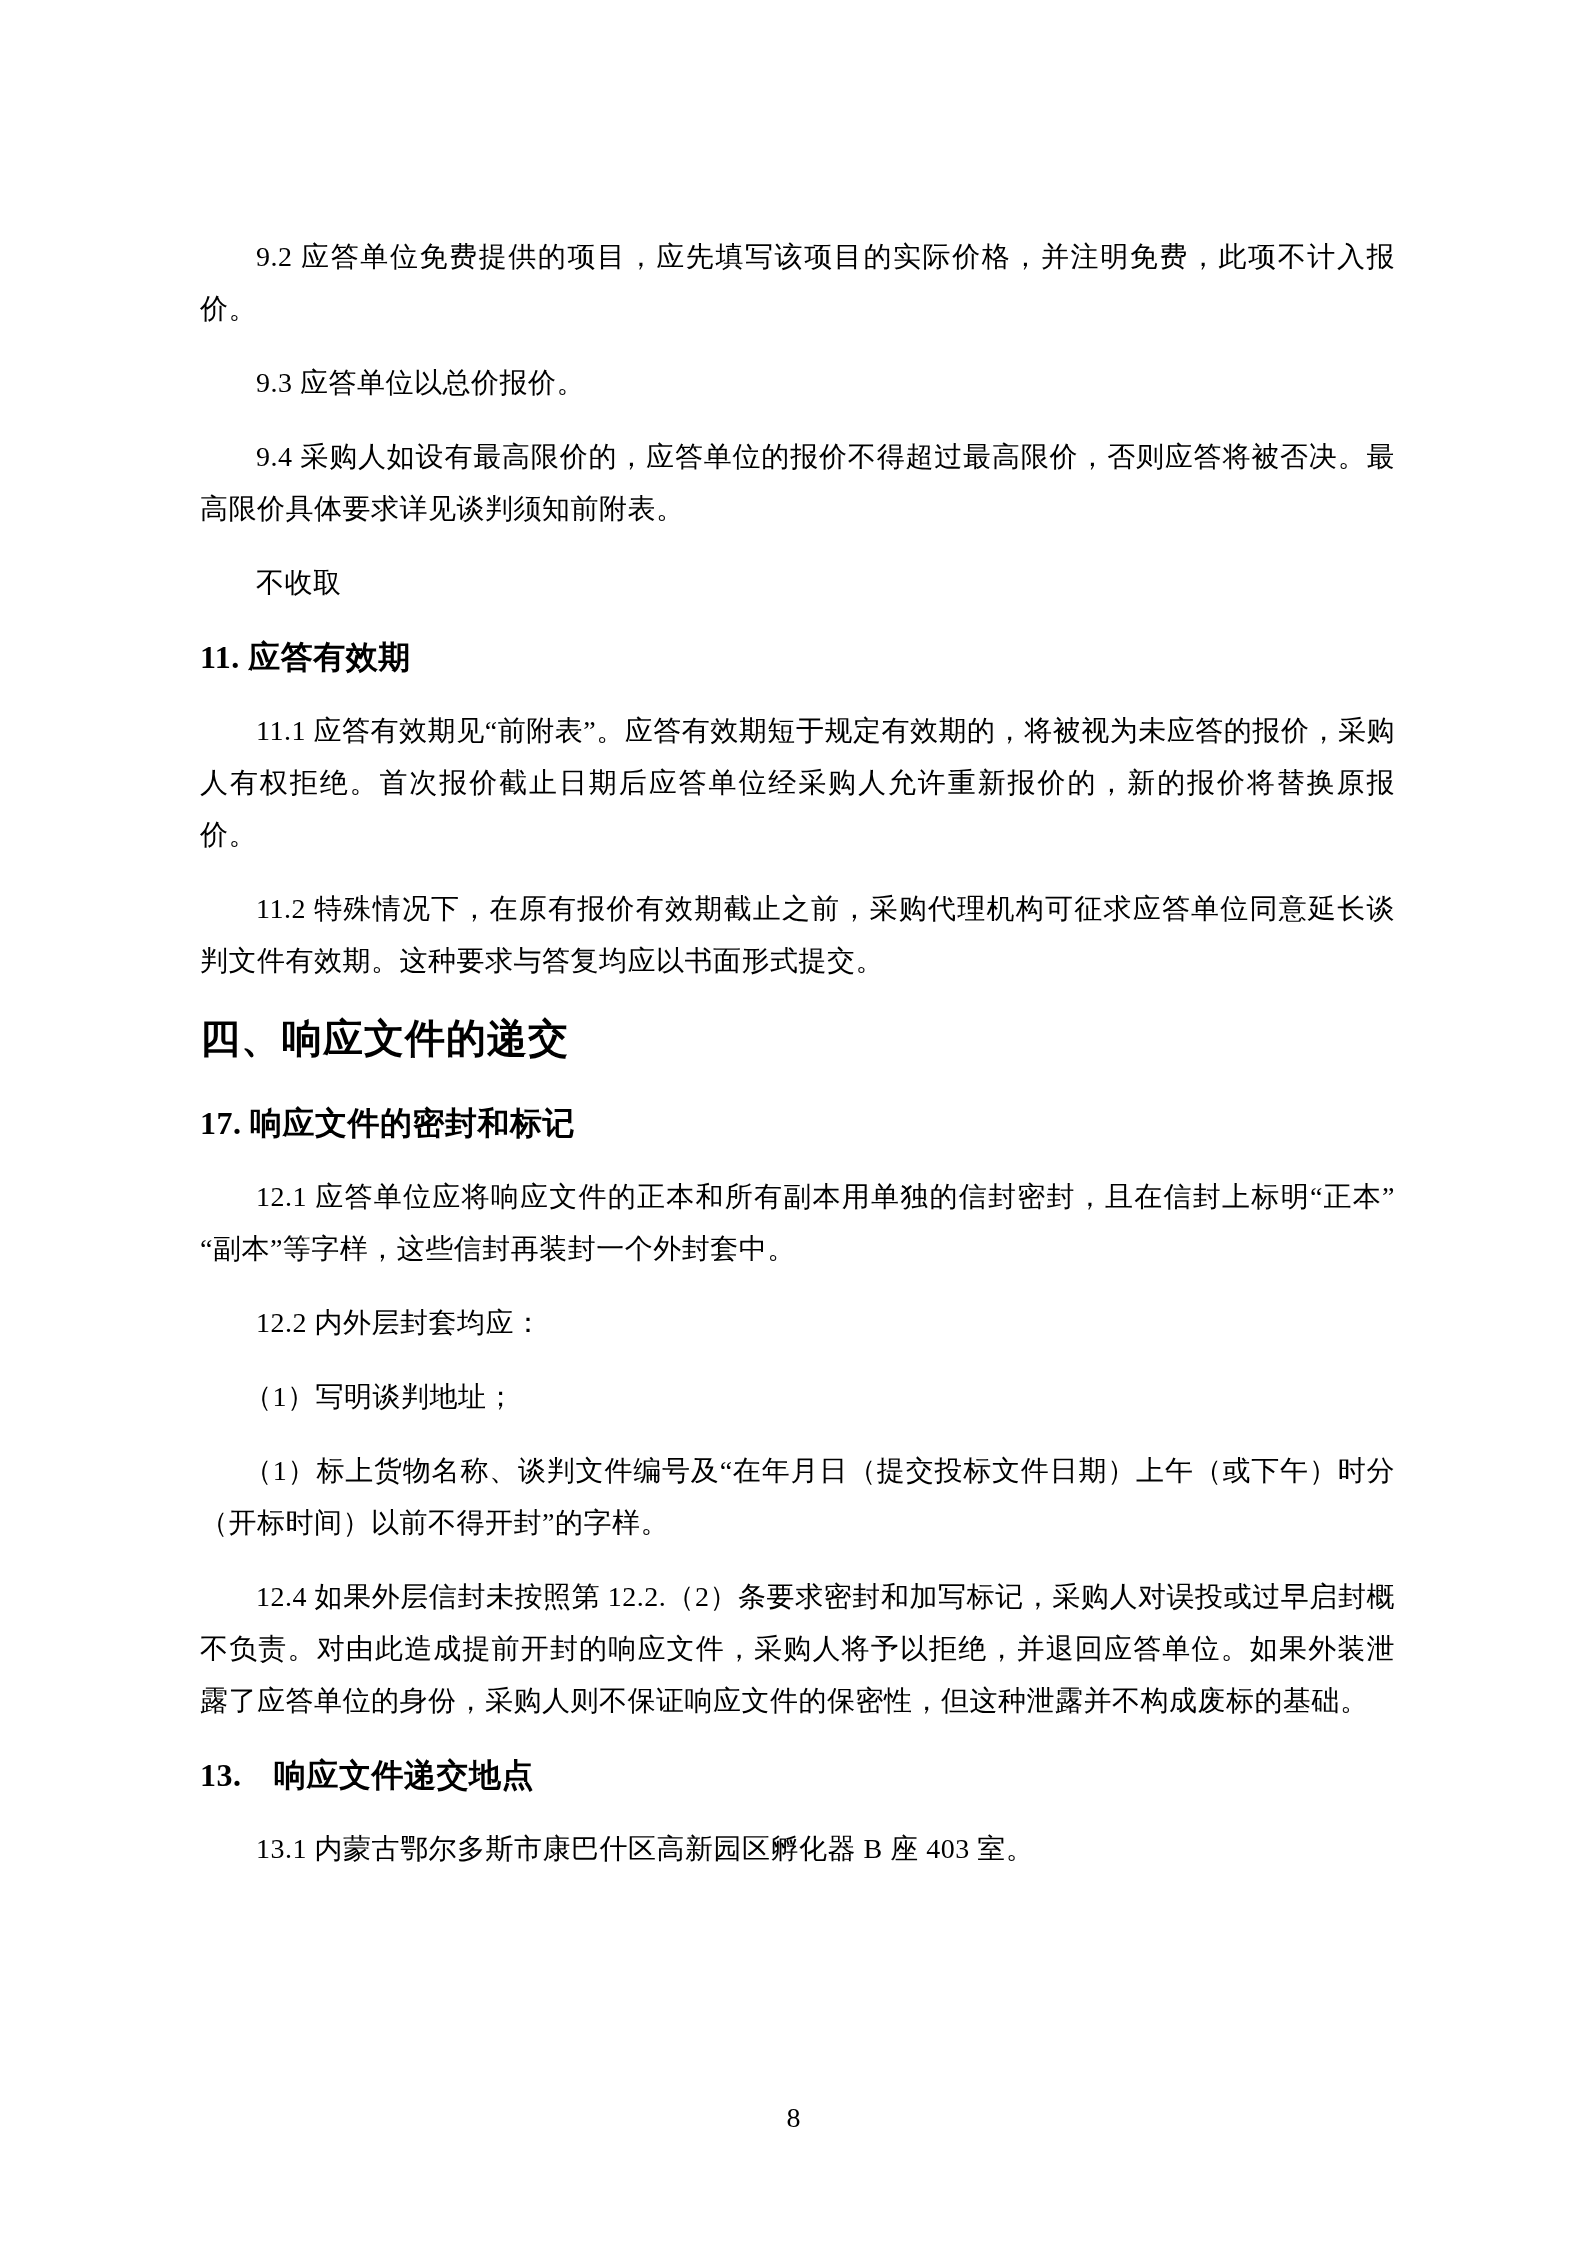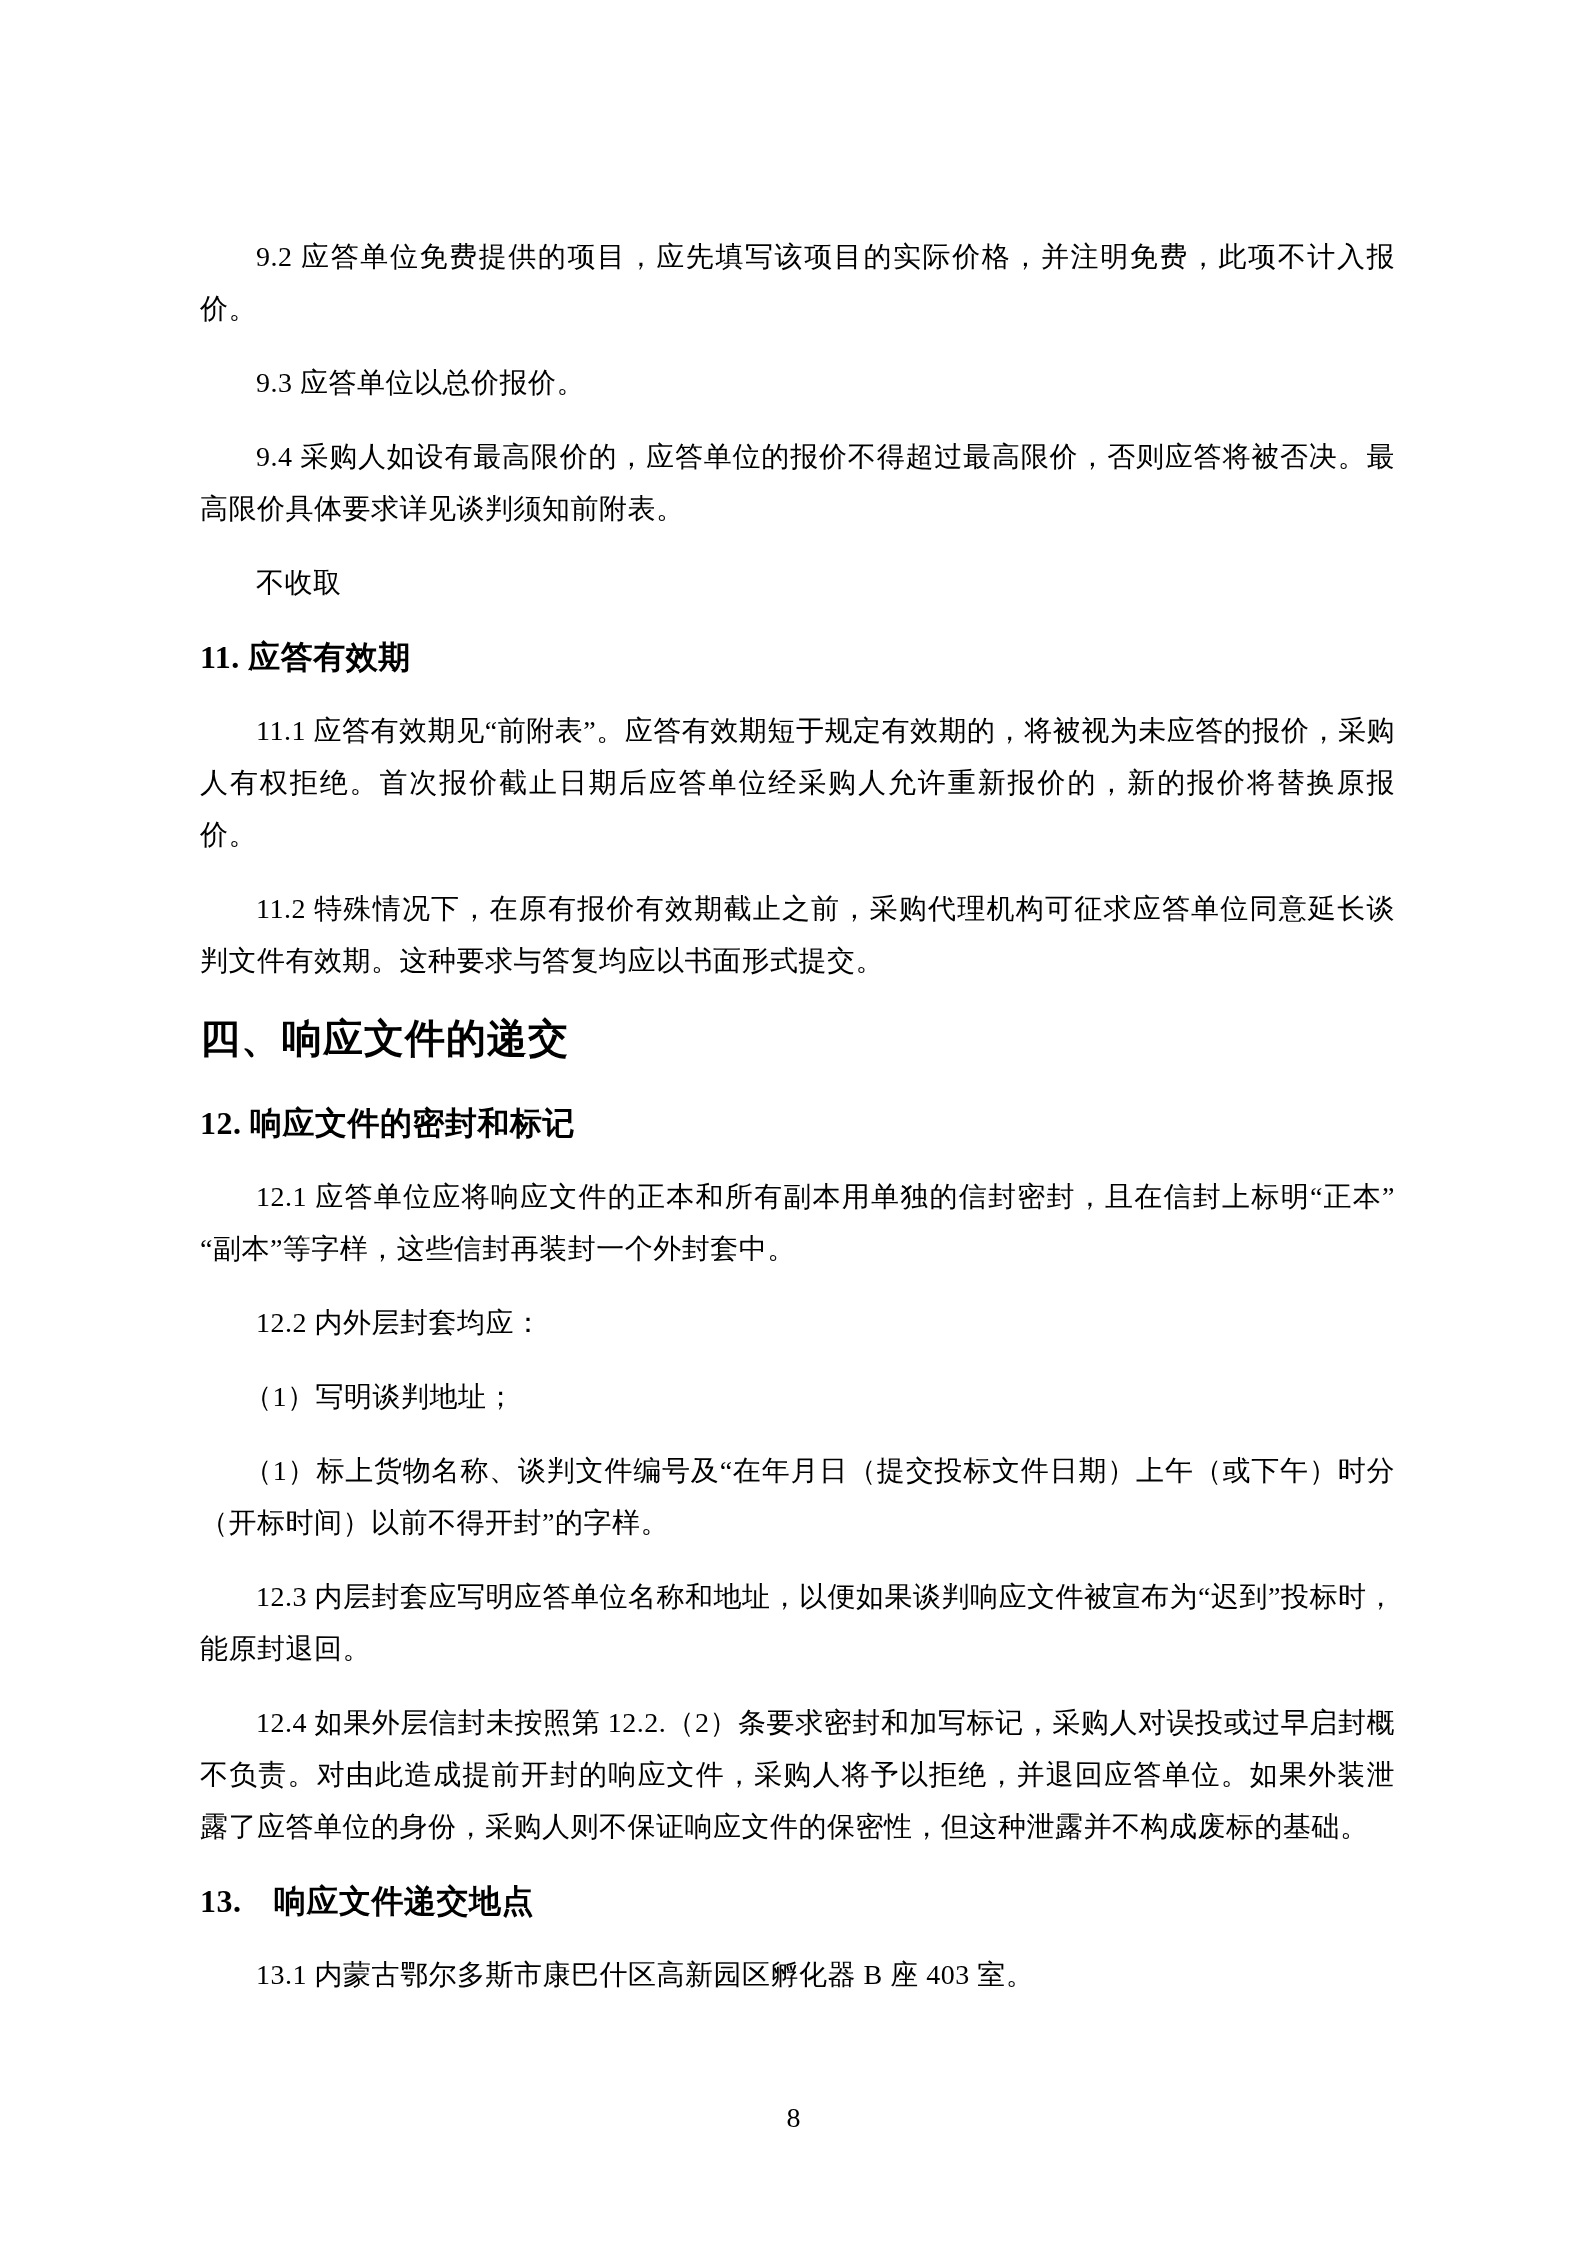--- a/index.html
+++ b/index.html
@@ -72,26 +72,25 @@
     <p class="body-para">9.4 采购人如设有最高限价的，应答单位的报价不得超过最高限价，否则应答将被否决。最高限价具体要求详见谈判须知前附表。</p>
 
     <p class="body-para">不收取</p>
 
     <h3 class="sec-heading">11. 应答有效期</h3>
     <p class="body-para">11.1 应答有效期见“前附表”。应答有效期短于规定有效期的，将被视为未应答的报价，采购人有权拒绝。首次报价截止日期后应答单位经采购人允许重新报价的，新的报价将替换原报价。</p>
     <p class="body-para">11.2 特殊情况下，在原有报价有效期截止之前，采购代理机构可征求应答单位同意延长谈判文件有效期。这种要求与答复均应以书面形式提交。</p>
 
     <h2 class="chapter-heading">四、响应文件的递交</h2>
 
-    <h3 class="sec-heading">12. 响应文件的密封和标记</h3>
+    <h3 class="sec-heading">17. 响应文件的密封和标记</h3>
     <p class="body-para">12.1 应答单位应将响应文件的正本和所有副本用单独的信封密封，且在信封上标明“正本”“副本”等字样，这些信封再装封一个外封套中。</p>
     <p class="body-para">12.2 内外层封套均应：</p>
     <p class="body-para small-indent">（1）写明谈判地址；</p>
     <p class="body-para small-indent">（1）标上货物名称、谈判文件编号及“在年月日（提交投标文件日期）上午（或下午）时分（开标时间）以前不得开封”的字样。</p>
-    <p class="body-para">12.3 内层封套应写明应答单位名称和地址，以便如果谈判响应文件被宣布为“迟到”投标时，能原封退回。</p>
     <p class="body-para">12.4 如果外层信封未按照第 12.2.（2）条要求密封和加写标记，采购人对误投或过早启封概不负责。对由此造成提前开封的响应文件，采购人将予以拒绝，并退回应答单位。如果外装泄露了应答单位的身份，采购人则不保证响应文件的保密性，但这种泄露并不构成废标的基础。</p>
 
     <h3 class="sec-heading">13.　响应文件递交地点</h3>
     <p class="body-para">13.1 内蒙古鄂尔多斯市康巴什区高新园区孵化器 B 座 403 室。</p>
 
 
   </div>
 
   <div class="page-number">8</div>
 </div>

